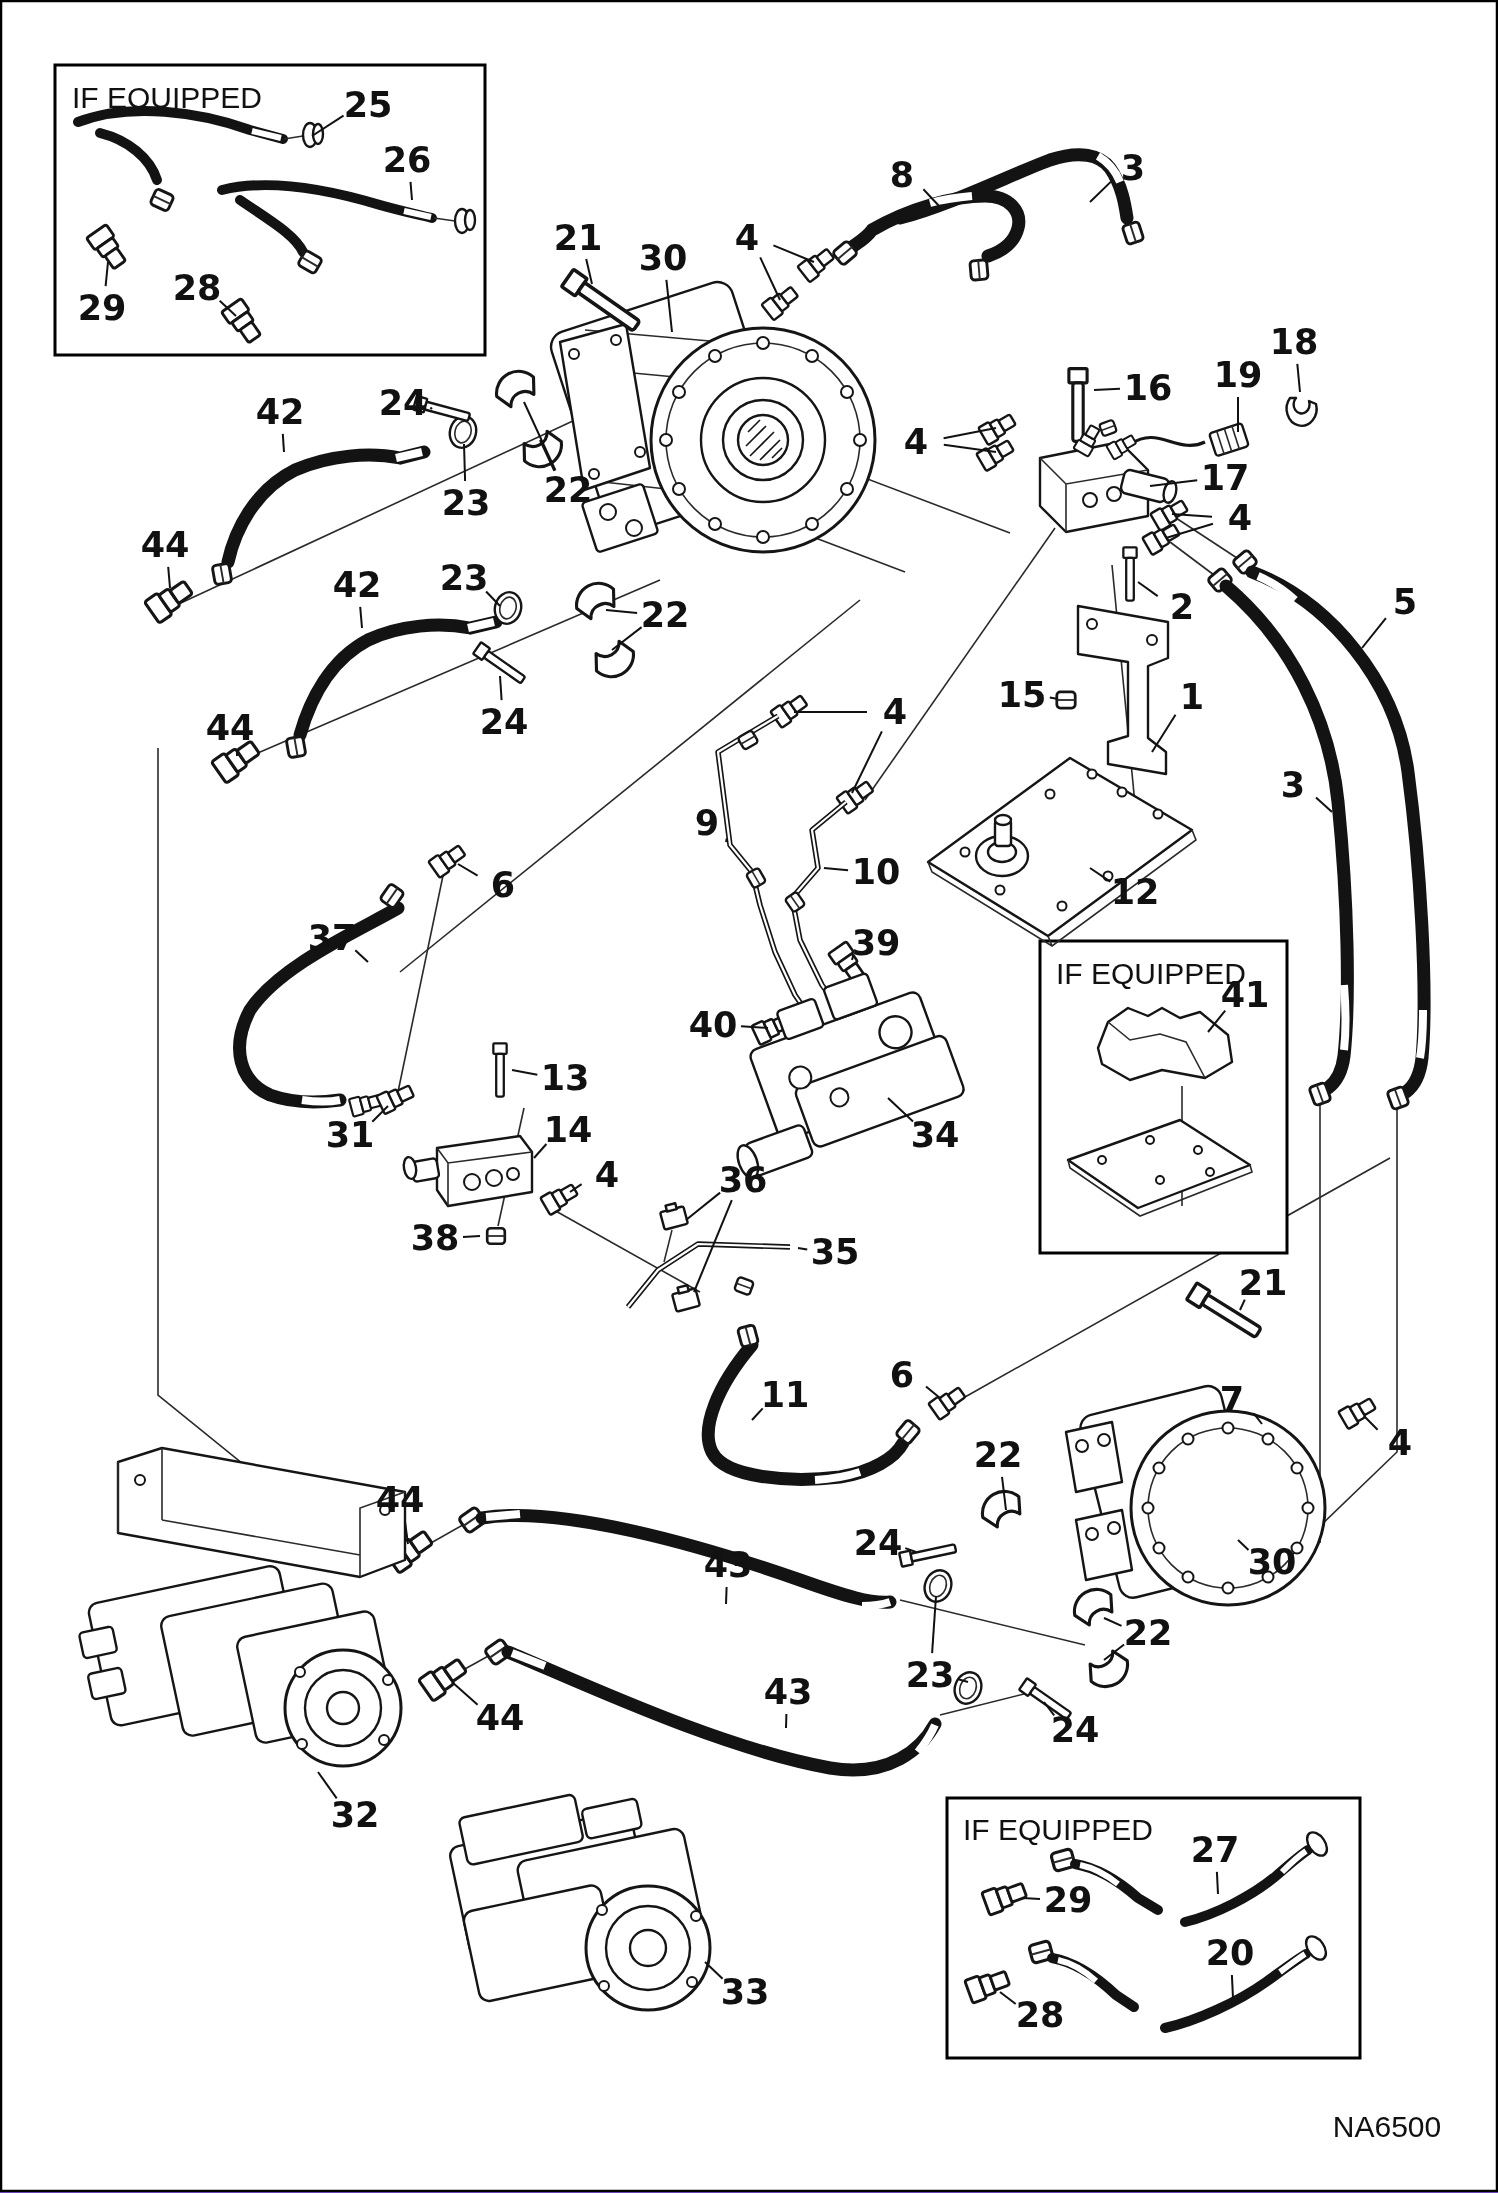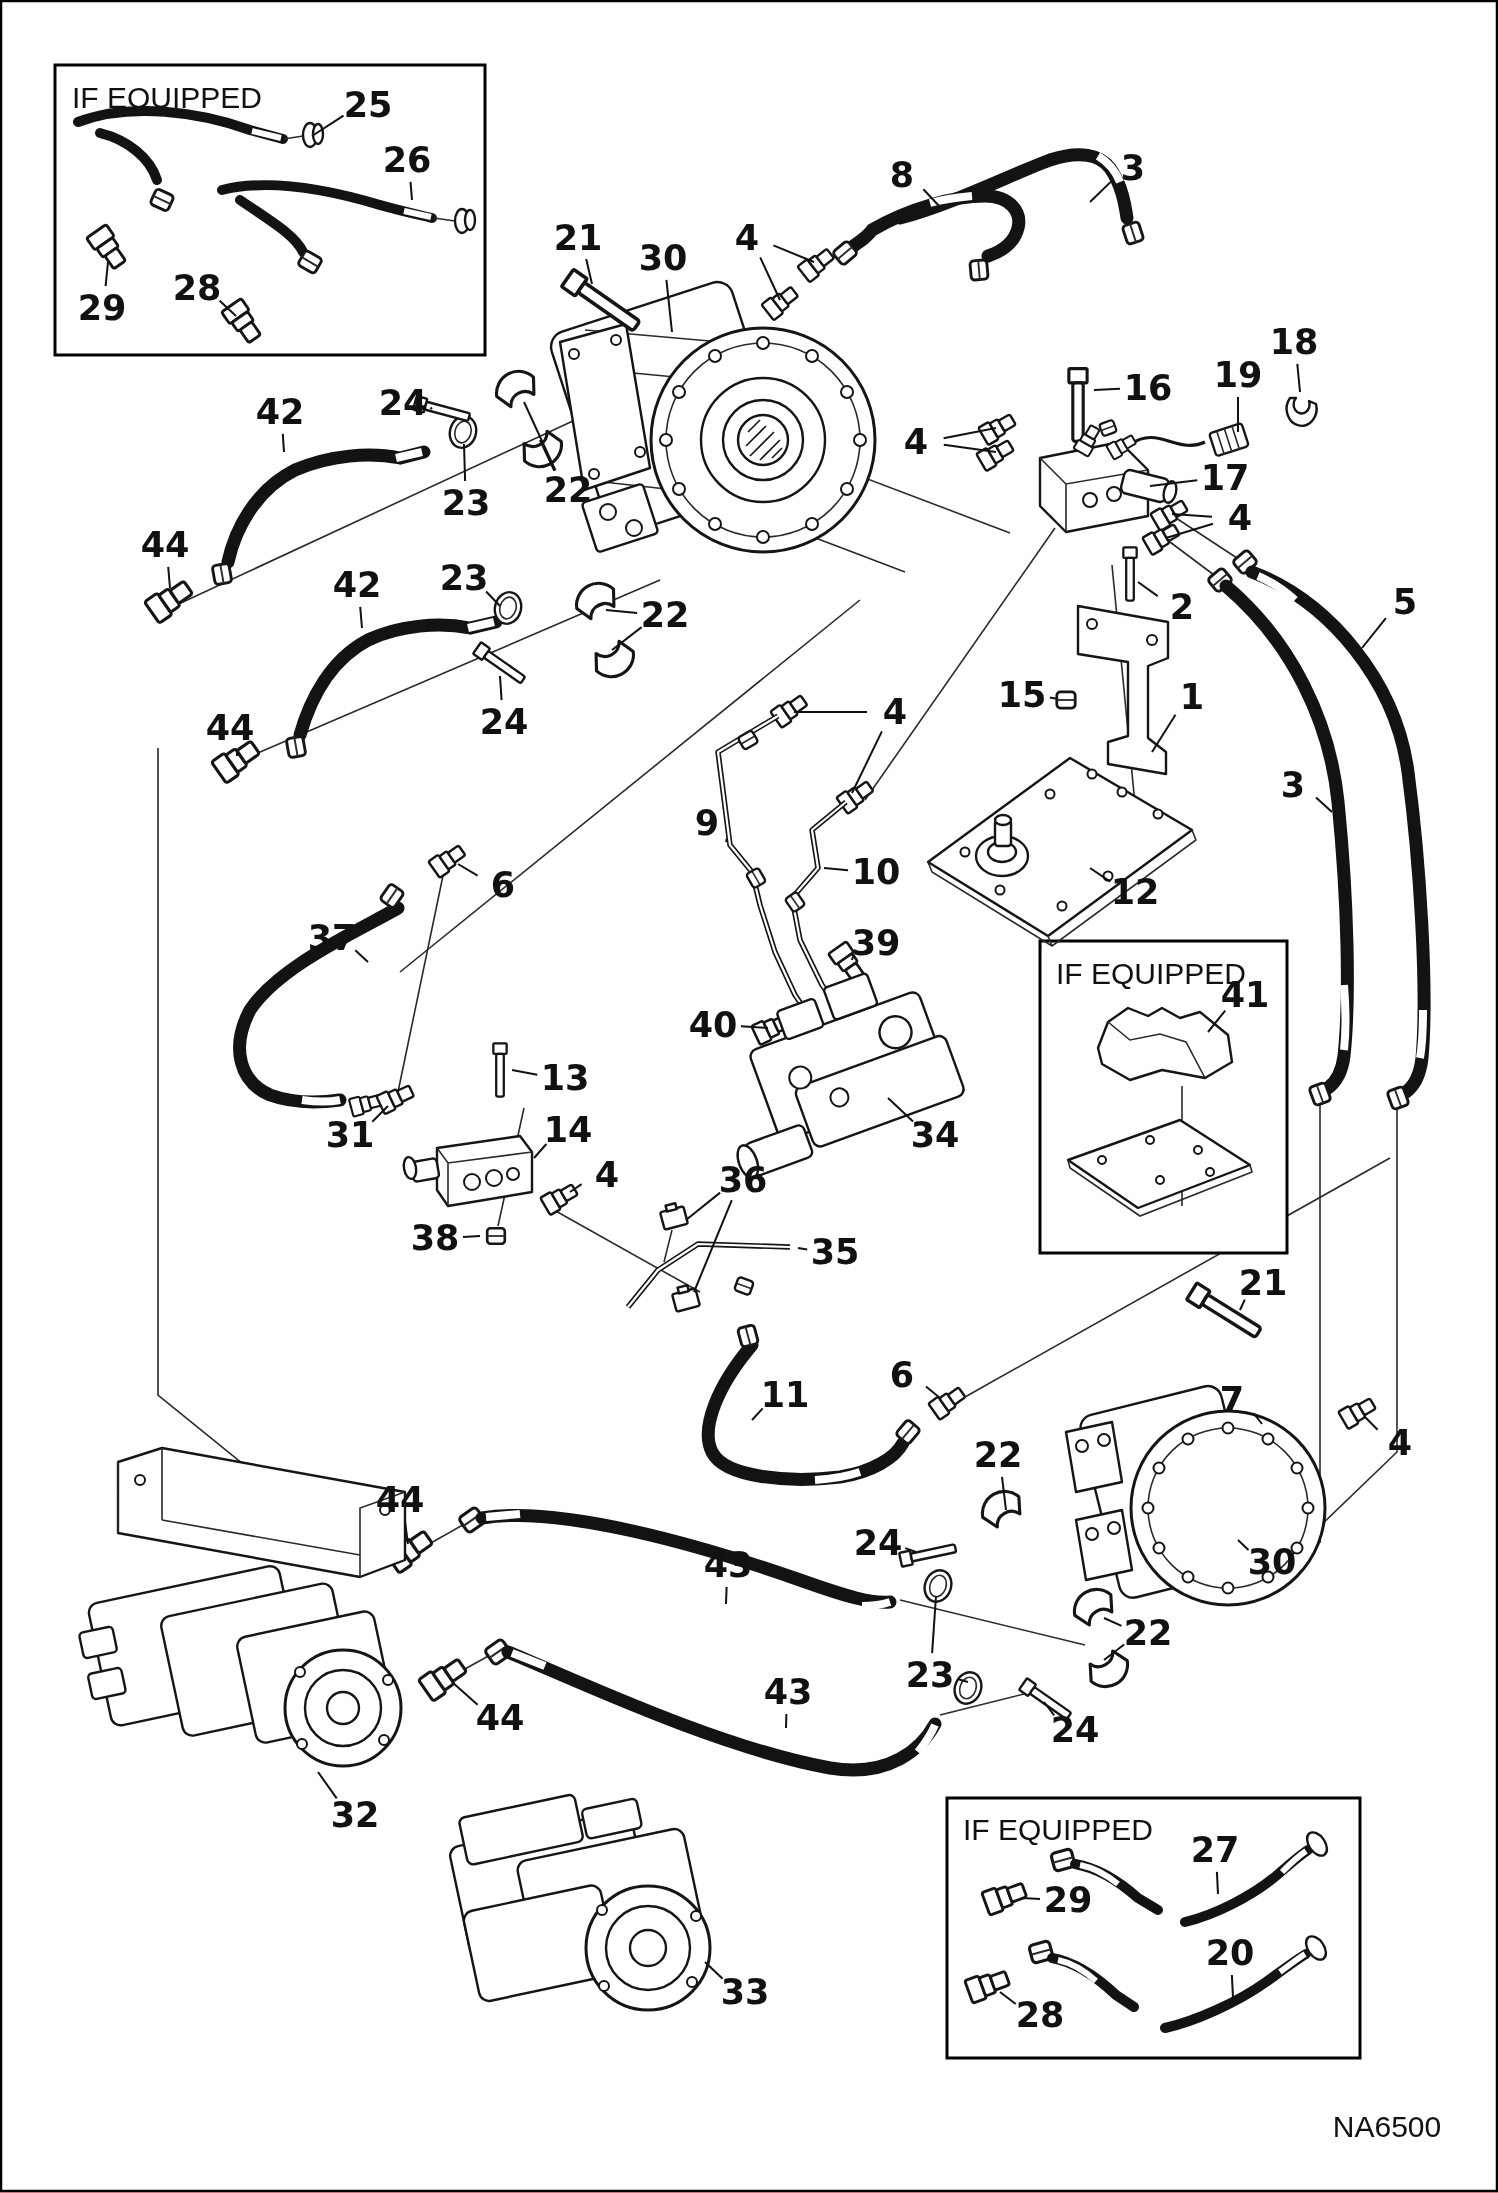--- a/index.html
+++ b/index.html
@@ -1,16 +1,16 @@
 <!DOCTYPE html>
 <html><head>
 <meta charset="utf-8">
 <style>
   html,body{margin:0;padding:0;background:#ffffff;}
-  .stage{width:1498px;height:2193px;position:relative;background:#fca5a5;}
+  .stage{width:1498px;height:2193px;position:relative;background:#8b5cf6;}
   svg{display:block;}
   .frame{fill:#fff;stroke:#000;stroke-width:2.5;}
   .ibox{fill:#fff;stroke:#000;stroke-width:3;}
   .part{fill:#fff;stroke:#151515;stroke-width:2.4;stroke-linejoin:round;}
   .partb{fill:#fff;stroke:#151515;stroke-width:3;stroke-linejoin:round;}
   .hole{fill:#fff;stroke:#151515;stroke-width:2;}
   .hose{fill:none;stroke:#131313;stroke-width:13;stroke-linecap:round;}
   .hosethin{fill:none;stroke:#131313;stroke-width:10;stroke-linecap:round;}
   .braid{fill:none;stroke:#ffffff;stroke-width:8;stroke-linecap:butt;}
   .braidthin{fill:none;stroke:#ffffff;stroke-width:6;stroke-linecap:butt;}

